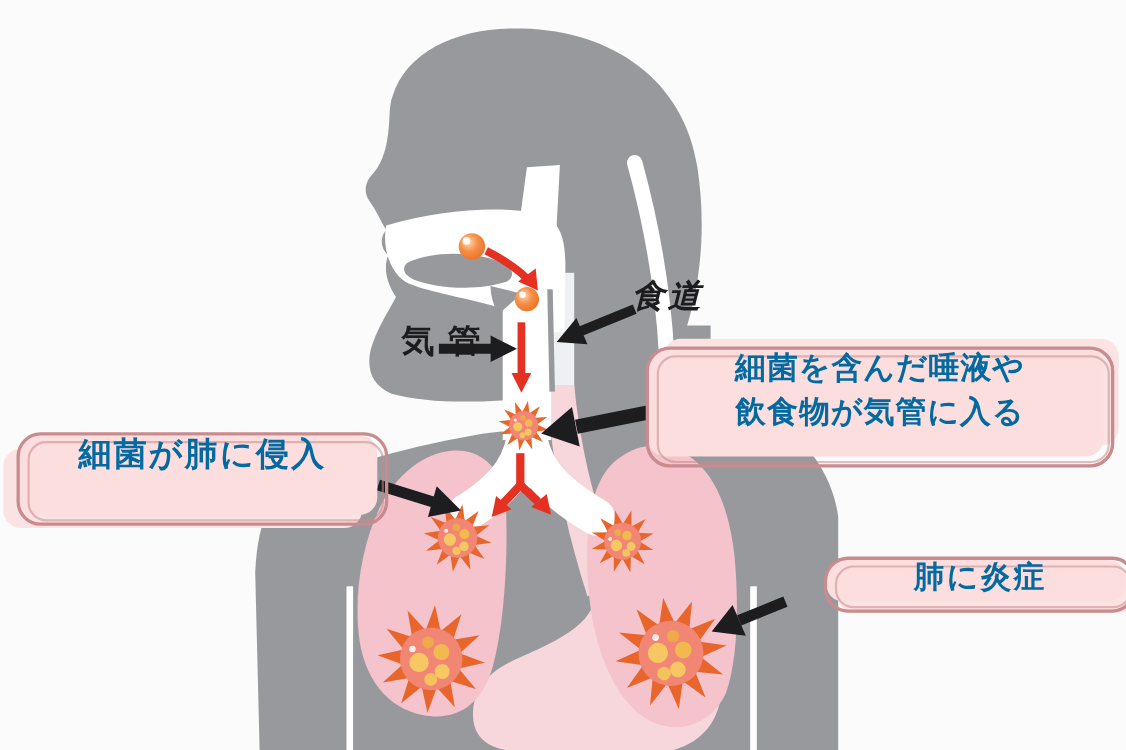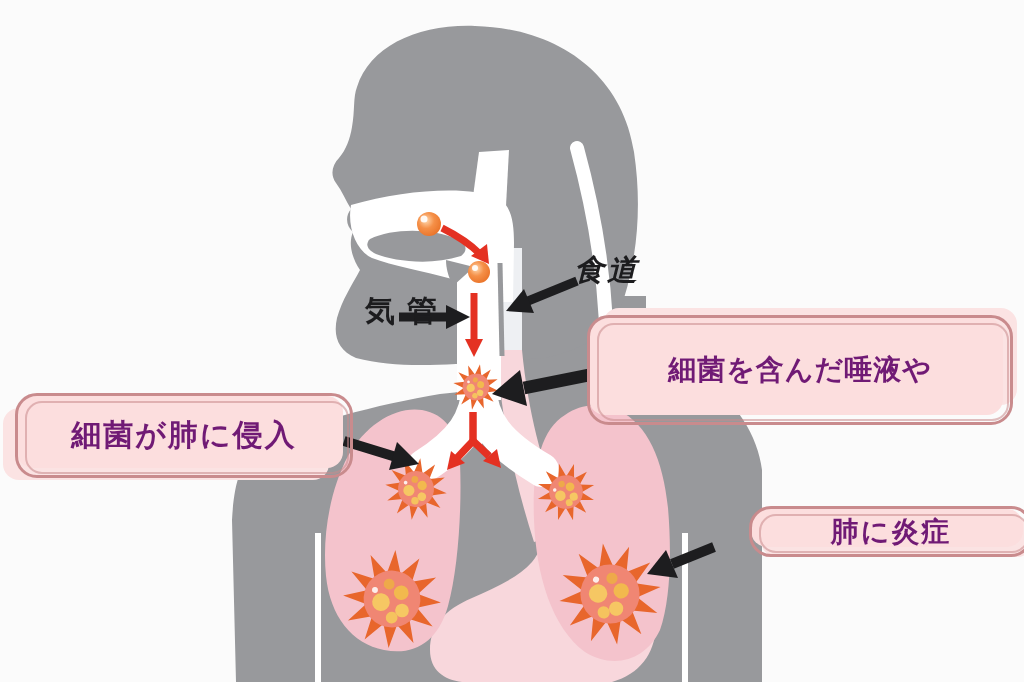--- a/index.html
+++ b/index.html
@@ -6,22 +6,22 @@
   #stage{position:relative;width:1024px;height:682px;overflow:hidden;background:#fbfbfb;
          font-family:"DejaVu Sans","Liberation Sans",sans-serif;}
   #art{position:absolute;left:0;top:0;}
   .label{position:absolute;font-weight:800;color:#1c1c1e;font-size:30px;line-height:1;white-space:nowrap;}
   #label-trachea{left:317px;top:296px;letter-spacing:12px;margin-left:48px;}
   #label-esophagus{left:574px;top:255px;letter-spacing:3px;font-style:italic;}
   .callout{position:absolute;}
   .callout .fill{position:absolute;top:3px;left:2px;right:10px;bottom:10px;background:#fcdede;border-radius:16px;}
   .callout .line{position:absolute;inset:0;border:3px solid #c98b8d;border-radius:22px;}
   .callout .line2{position:absolute;top:8px;left:10px;right:4px;bottom:4px;border:2px solid rgba(201,139,141,.55);border-radius:17px;}
-  .callout .txt{position:absolute;inset:0;display:flex;flex-direction:column;justify-content:center;align-items:center;
-                font-weight:800;color:#701a75;text-align:center;}
+  .callout .txt{position:absolute;inset:0;display:flex;flex-direction:column;align-items:center;
+                font-weight:800;color:#0369a1;text-align:center;}
   #callout-saliva{left:587px;top:315px;width:426px;height:110px;}
   #callout-saliva .txt{font-size:28px;line-height:40px;letter-spacing:1px;}
   #callout-saliva .fill{box-shadow:14px -10px 0 0 #fbe3e3;}
   #callout-invade{left:15px;top:393px;width:338px;height:85px;}
   #callout-invade .txt{font-size:30px;letter-spacing:2px;}
   #callout-invade .fill{box-shadow:-14px 12px 0 0 #fbe3e3;}
   #callout-inflam{left:749px;top:506px;width:284px;height:51px;}
   #callout-inflam .txt{font-size:28px;letter-spacing:2px;}
   #callout-inflam .fill{box-shadow:10px 10px 0 0 #fbe3e3;}
 </style>
@@ -120,20 +120,21 @@
 
   <div class="label" id="label-trachea">気管</div>
   <div class="label" id="label-esophagus">食道</div>
 
   <div class="callout" id="callout-saliva">
     <div class="fill"></div>
     <div class="line2"></div>
     <div class="line"></div>
     <div class="txt">
       <span>細菌を含んだ唾液や</span>
+      <span>飲食物が気管に入る</span>
     </div>
   </div>
 
   <div class="callout" id="callout-invade">
     <div class="fill"></div>
     <div class="line2"></div>
     <div class="line"></div>
     <div class="txt">
       <span>細菌が肺に侵入</span>
     </div>

